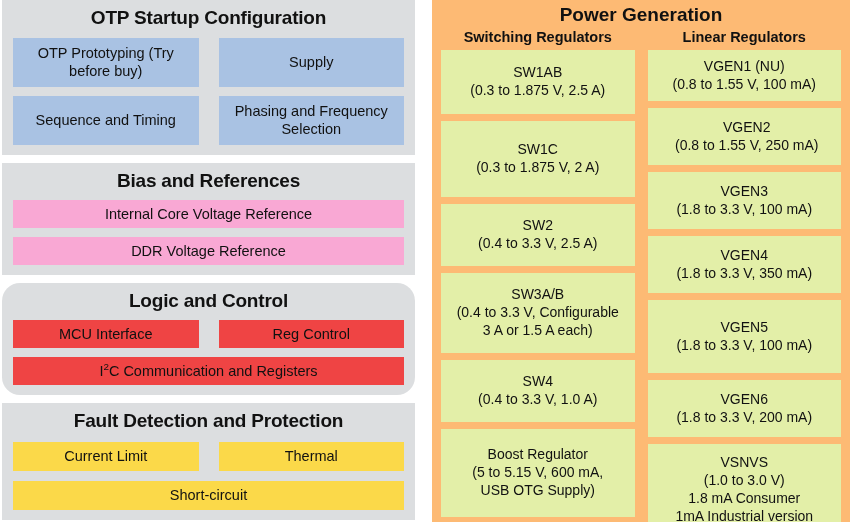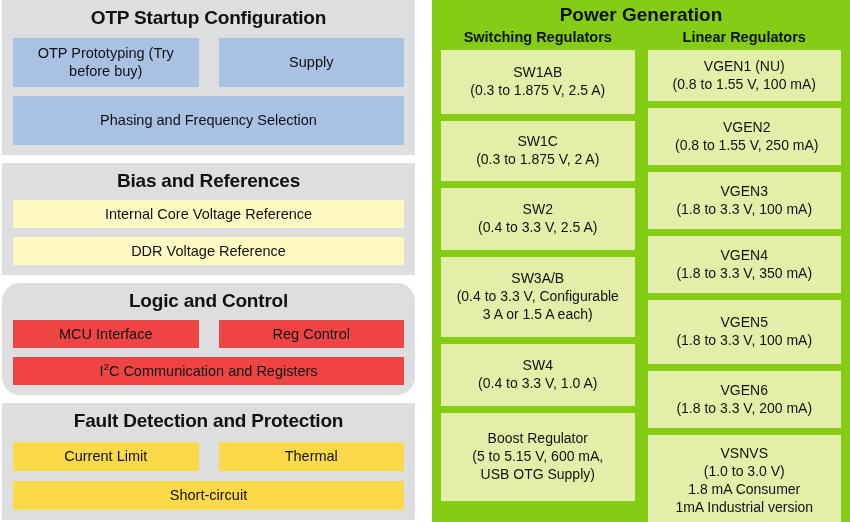--- a/index.html
+++ b/index.html
@@ -60,38 +60,38 @@
     text-align: center;
     font-size: 14.5px;
     line-height: 1.25;
     color: #111111;
     padding: 4px 5px;
   }
   .box.half { flex: 1 1 0; }
   .box.full { width: 100%; }
 
   .blue   { background: #a9c2e3; }
-  .green  { background: #fef9c3; }
+  .green  { background: #f9a8d4; }
   .pink   { background: #ef4444; }
   .yellow { background: #fbd949; }
 
   
   #sec-otp   { height: 155px; }
   #sec-otp .box { height: 49px; }
   #sec-bias  { height: 112px; }
   #sec-bias .box { height: 28px; }
   #sec-logic { height: 112px; border-radius: 18px; }
   #sec-logic .box { height: 28px; }
   #sec-fault { height: 117px; }
   #sec-fault .box { height: 29px; }
 
   
   .right-col {
     width: 418px;
-    background: #84cc16;
+    background: #fdba74;
     padding: 4px 9px 8px 9px;
     display: flex;
     flex-direction: column;
   }
 
   .right-title {
     text-align: center;
     font-weight: bold;
     font-size: 19px;
     color: #111111;
@@ -132,32 +132,32 @@
     text-align: center;
     font-size: 14px;
     line-height: 1.28;
     color: #111111;
     padding: 3px 3px;
   }
   .reg .ln { display: block; white-space: nowrap; }
 
   
   .col-sw .reg:nth-child(1) { height: 64px; }
-  .col-sw .reg:nth-child(2) { height: 60px; }
+  .col-sw .reg:nth-child(2) { height: 76px; }
   .col-sw .reg:nth-child(3) { height: 62px; }
   .col-sw .reg:nth-child(4) { height: 80px; }
   .col-sw .reg:nth-child(5) { height: 62px; }
   .col-sw .reg:nth-child(6) { height: 88px; }
 
   
   .col-ln .reg:nth-child(1) { height: 51px; text-align: right; }
   .col-ln .reg:nth-child(2) { height: 57px; padding-left: 8px; }
   .col-ln .reg:nth-child(3) { height: 57px; }
   .col-ln .reg:nth-child(4) { height: 57px; }
-  .col-ln .reg:nth-child(5) { height: 64px; }
+  .col-ln .reg:nth-child(5) { height: 73px; }
   .col-ln .reg:nth-child(6) { height: 57px; }
   .col-ln .reg:nth-child(7) { height: 92px; }
 
   sup { font-size: 0.68em; vertical-align: super; line-height: 0; }
 </style>
 </head>
 <body>
 
 <div class="diagram">
 
@@ -170,20 +170,26 @@
           <span>
             <span class="ln">OTP Prototyping</span>
             <span class="ln">(Try before buy)</span>
           </span>
         </div>
         <div class="box half blue">Supply</div>
       </div>
       <div class="row">
         <div class="box half blue">
           <span>
+            <span class="ln">Sequence and</span>
+            <span class="ln">Timing</span>
+          </span>
+        </div>
+        <div class="box half blue">
+          <span>
             <span class="ln">Phasing and</span>
             <span class="ln">Frequency Selection</span>
           </span>
         </div>
       </div>
     </div>
 
     <div class="panel" id="sec-bias">
       <div class="panel-title">Bias and References</div>
       <div class="row">

